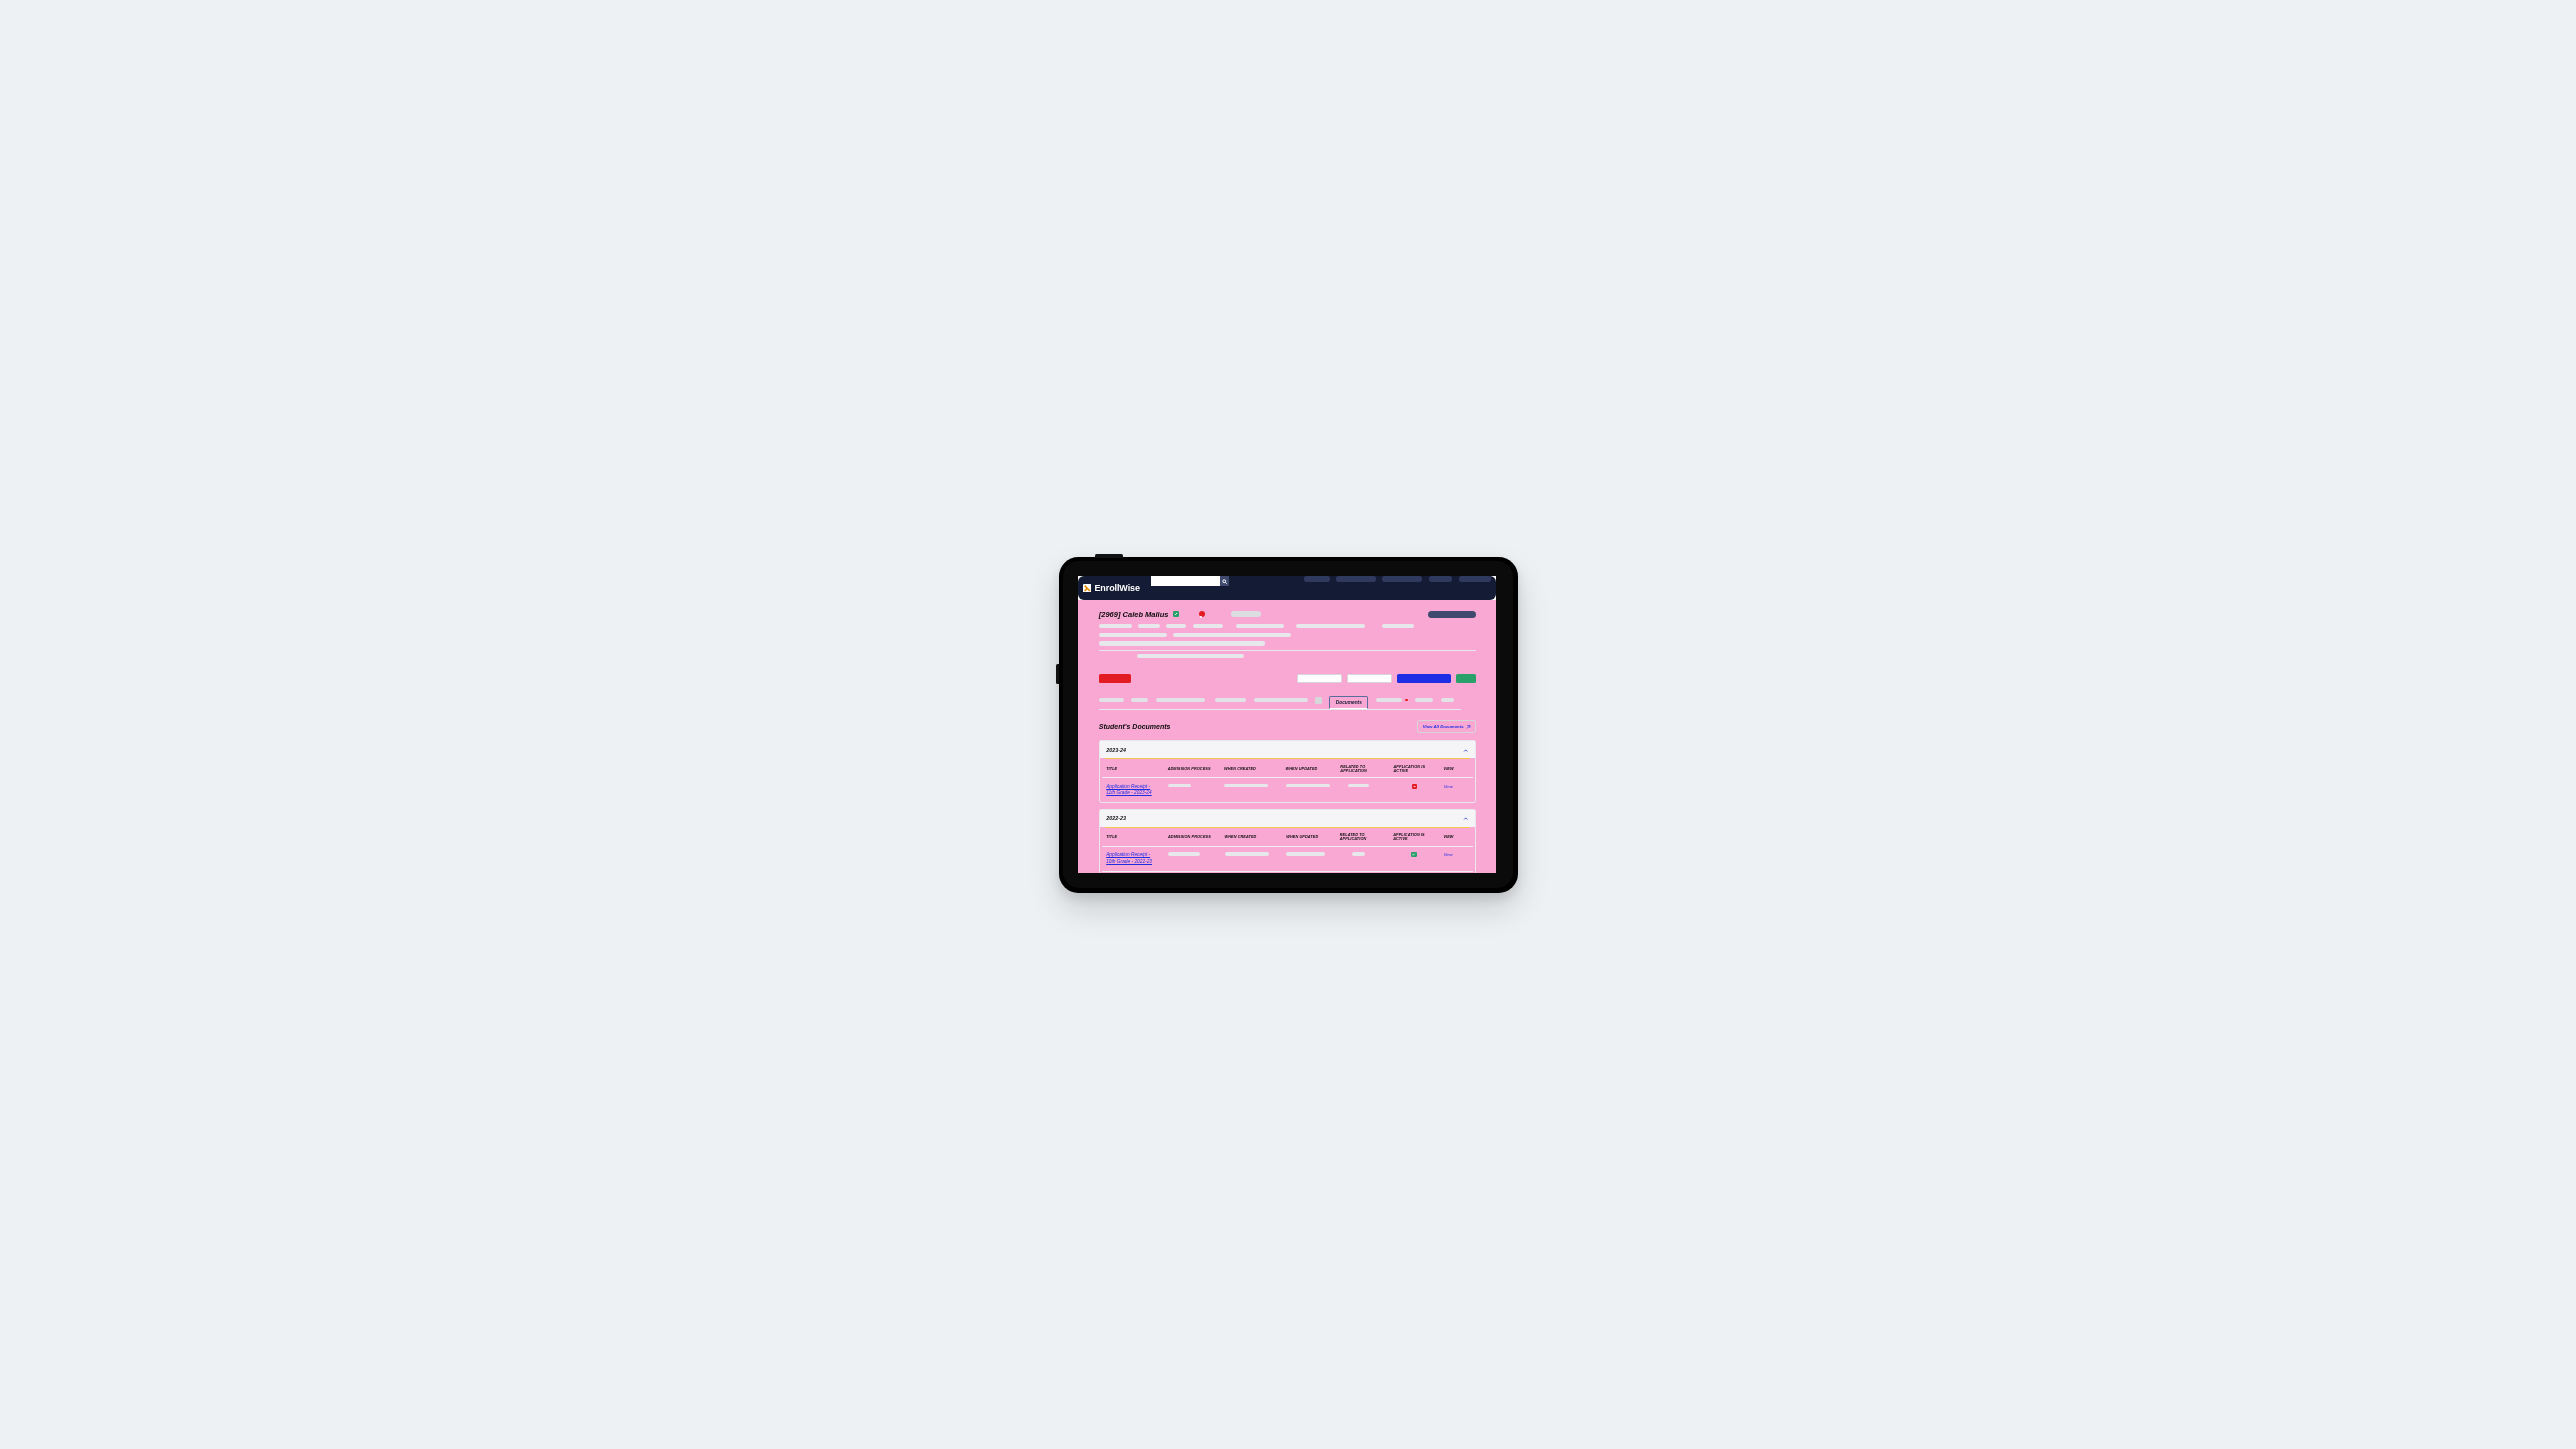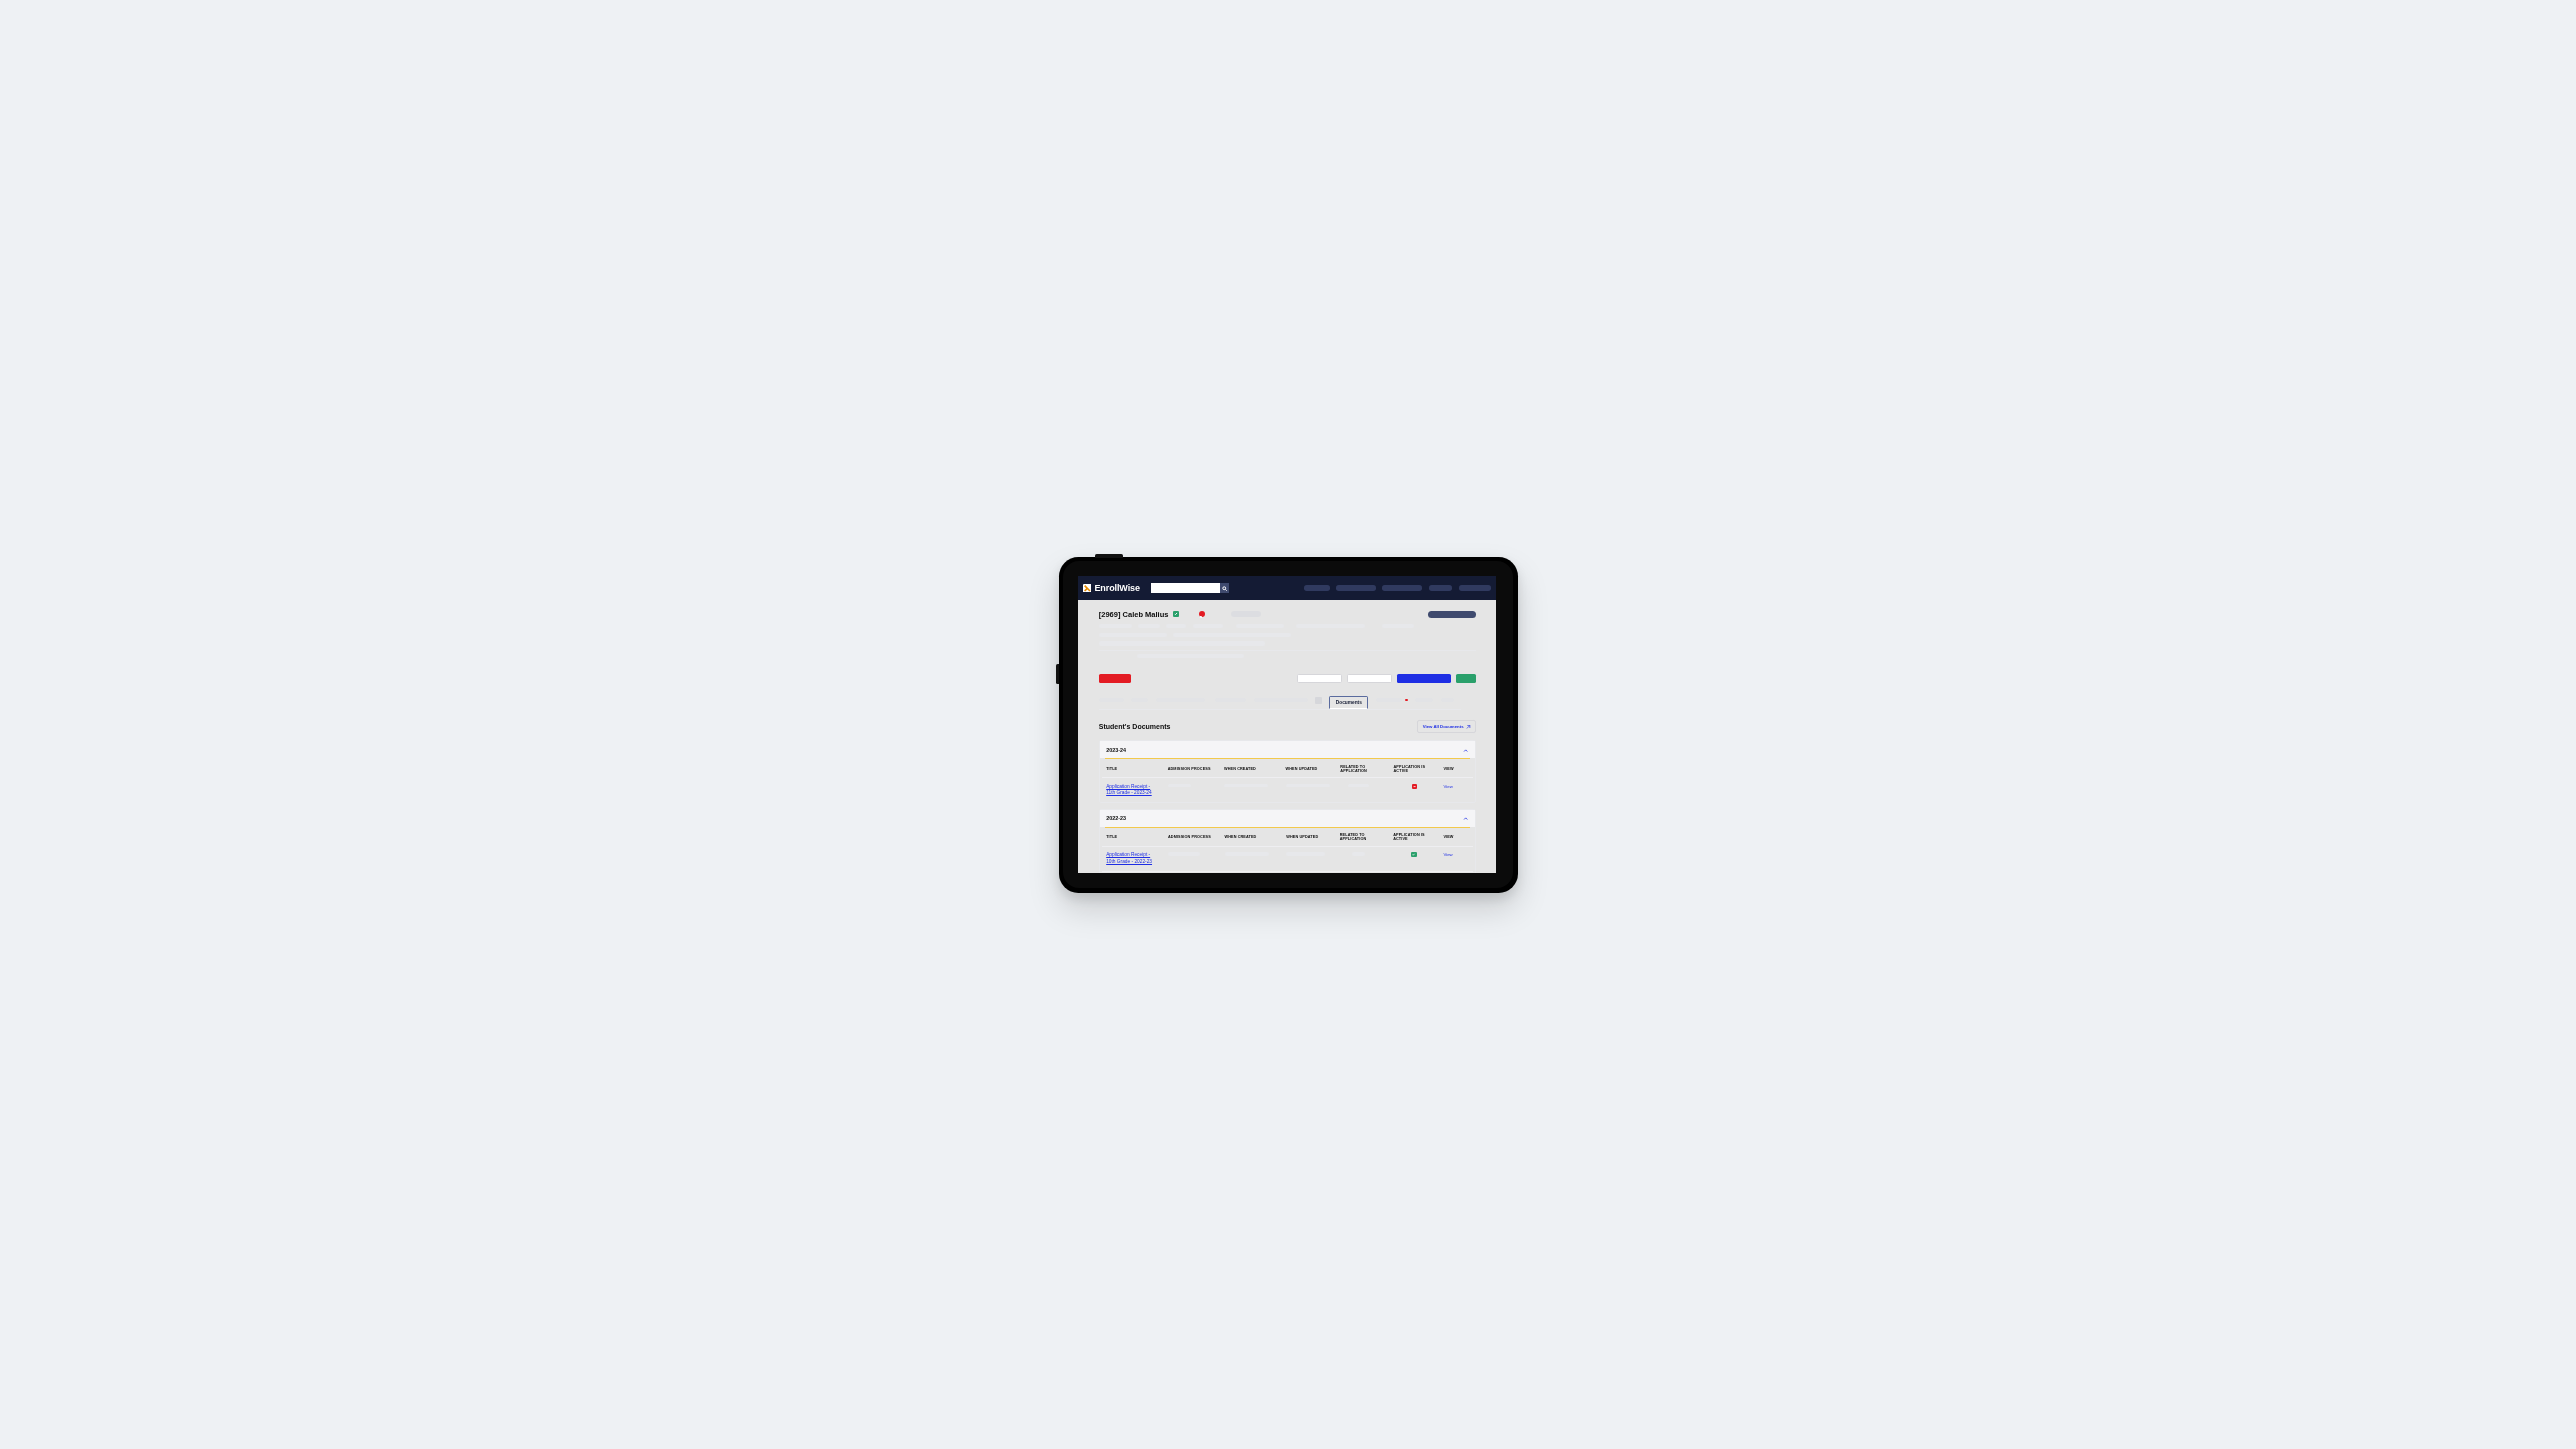--- a/index.html
+++ b/index.html
@@ -51,23 +51,23 @@
     inset: 15.6px 17px 15.6px 15.6px;
     background: #fff;
     overflow: hidden;
   }
 
   
   .topbar {
     height: 23.6px;
     background: #141b34;
     display: flex;
-    align-items: center;
     padding: 0 5.4px 0 4.3px;
     gap: 5.4px;
+    border-radius: 6px;
   }
   .logo-block {
     display: flex;
     align-items: center;
     gap: 3.2px;
   }
   .logo-mark {
     width: 8.6px; height: 8.6px;
     display: flex; align-items: center; justify-content: center;
   }
@@ -108,22 +108,23 @@
   .nav-pill {
     height: 5.4px;
     border-radius: 2.7px;
     background: #303a5f;
   }
 
   
   .content {
     height: calc(100% - 23.6px);
     overflow-y: hidden;
-    background: #e5e5e5;
+    background: #f9a8d4;
     padding: 9.7px 20.4px 0 20.4px;
+    font-style: italic;
   }
 
   .student-header {
     display: flex;
     align-items: center;
     gap: 4.3px;
     margin-bottom: 5.4px;
   }
   .student-name {
     font-size: 7.5px;

